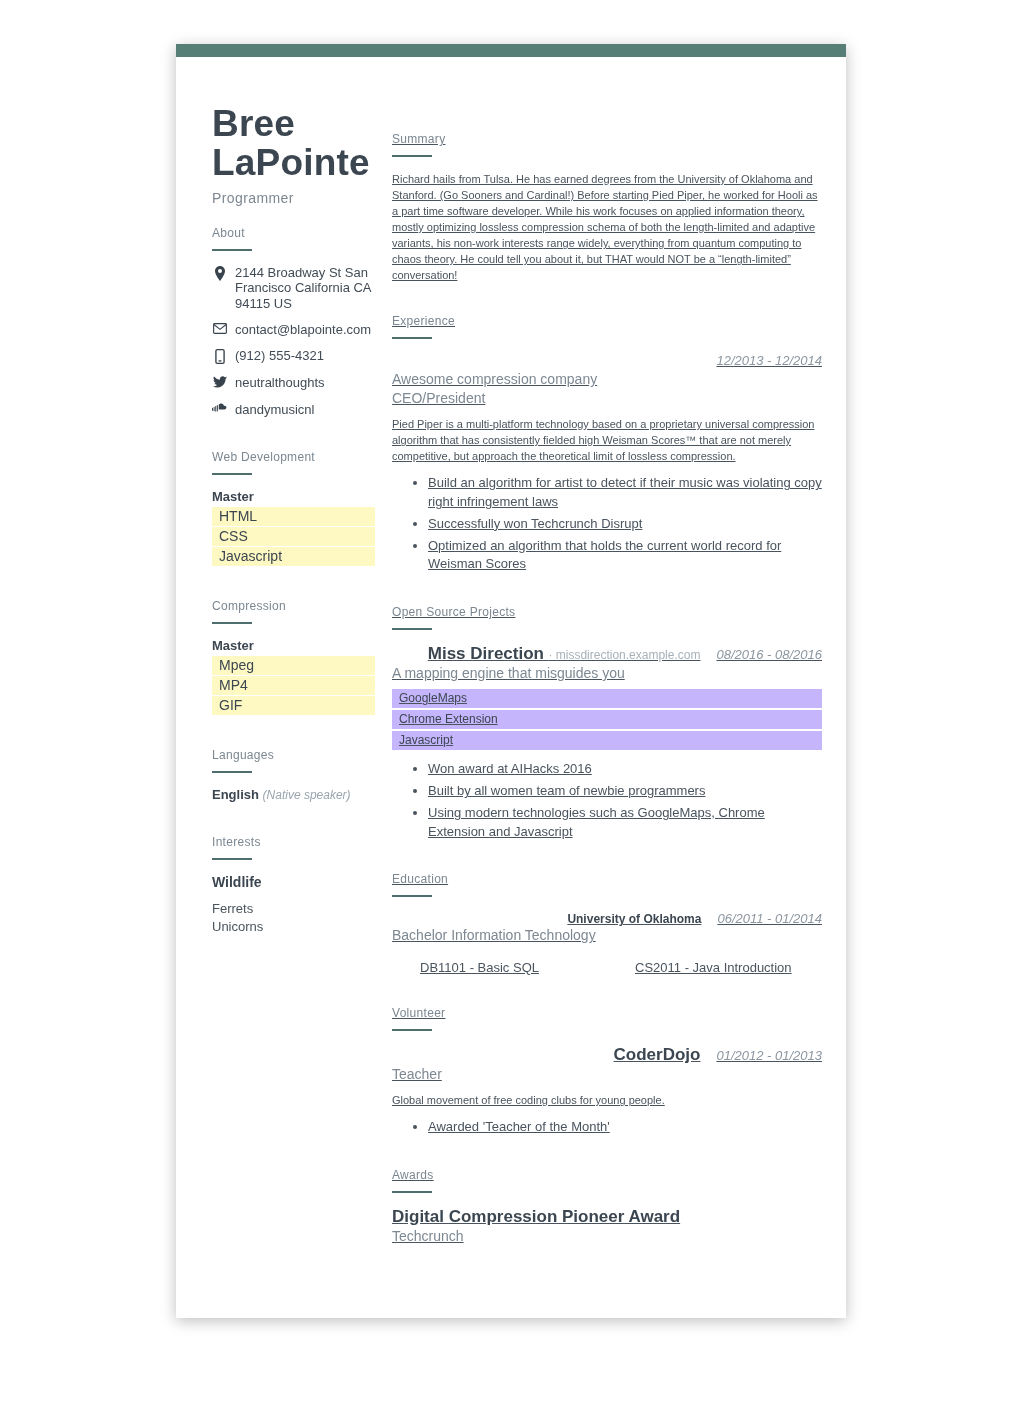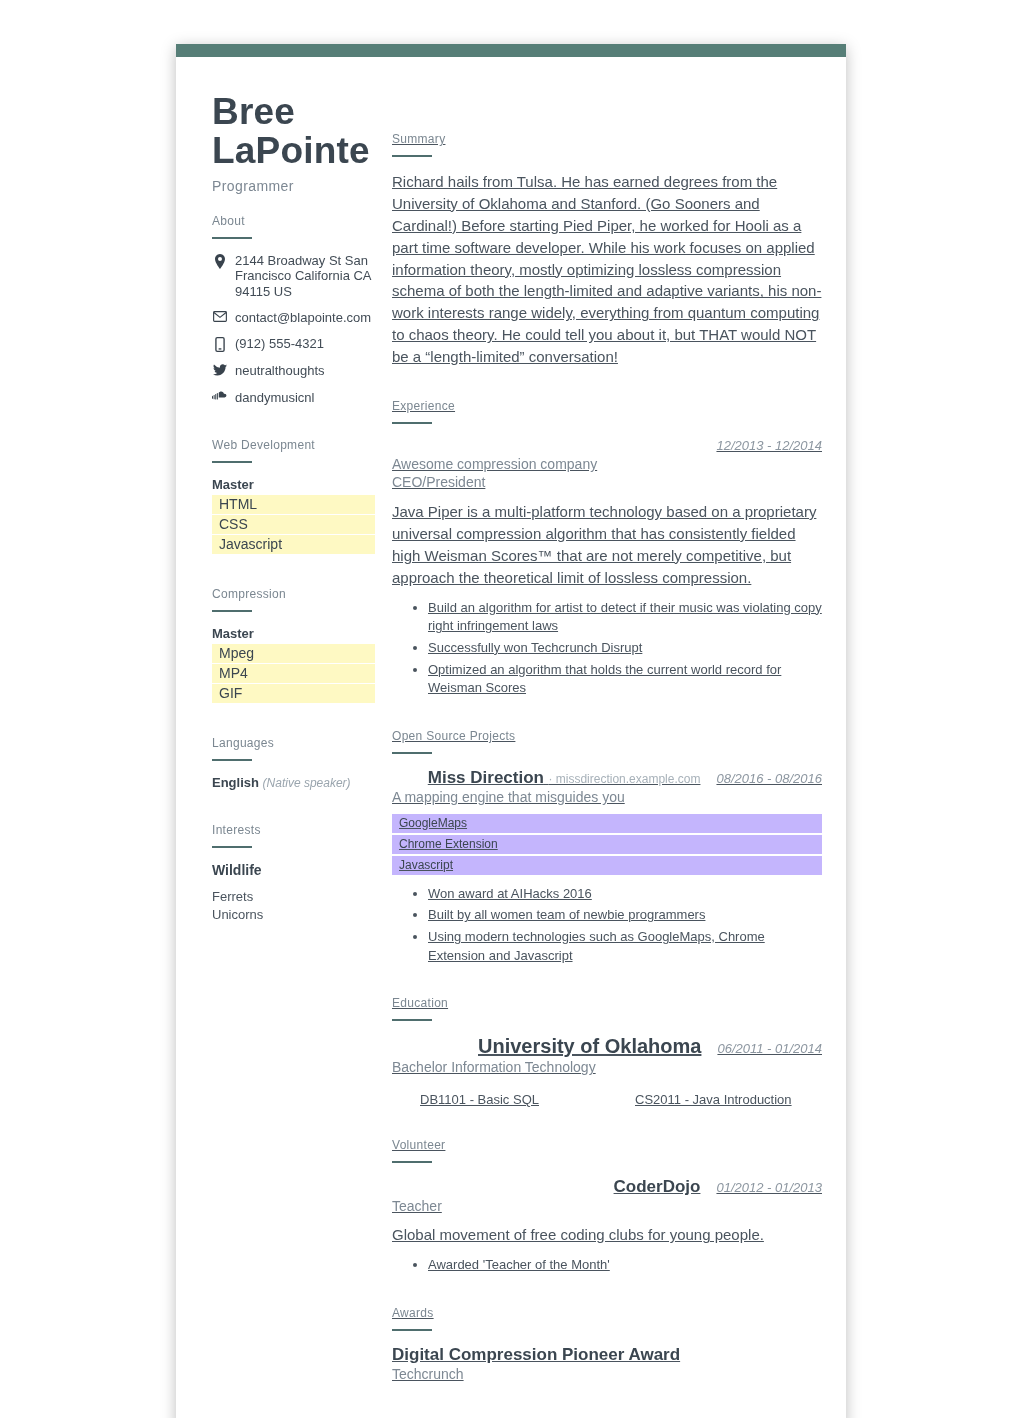--- a/index.html
+++ b/index.html
@@ -5,21 +5,21 @@
   * { margin:0; padding:0; box-sizing:border-box; }
   html,body { width:1024px; height:1418px; background:#ffffff; }
   body { font-family:"Liberation Sans", sans-serif; position:relative; color:#4a545e; }
 
   .page { position:absolute; left:176px; top:44px; width:670px; min-height:1274px;
           background:#ffffff; box-shadow:0 3px 14px rgba(0,0,0,.26); }
   .topbar { height:13px; background:#567e77; }
   .content { display:flex; padding:0 24px 46px 36px; }
 
   
-  .sidebar { width:163px; flex:none; }
+  .sidebar { width:163px; flex:none;margin-top:12px; }
   .main { flex:1; margin-left:17px; padding-top:75px; min-width:0;text-decoration:underline; }
 
   .hdr { height:157px; }
   .name { padding-top:36px; font-size:37px; line-height:1.05; font-weight:800;
           color:#3b4650; letter-spacing:.2px; }
   .name span { display:block; }
   .job-title { margin-top:7px; font-size:14px; color:#7d8893; letter-spacing:.4px; }
 
   .sec-head { margin-bottom:14px; }
   .sec-title { font-size:12px; font-weight:400; color:#7b8791; letter-spacing:.3px; }
@@ -41,29 +41,29 @@
                margin-bottom:1px; }
 
   .lang-line { font-size:13px; color:#3b4650; }
   .lang-name { font-weight:700; }
   .lang-level { font-style:italic; font-size:12px; color:#9aa5ae; }
 
   .interest-featured { font-size:14px; font-weight:700; color:#3b4650; margin-bottom:10px; }
   .interest-item { font-size:13px; color:#4a545e; line-height:1.35; }
 
   
-  .body-text { font-size:15px; line-height:1.46; color:#4a545e; }
+  .body-text { font-size:11px; line-height:1.46; color:#4a545e; }
   .date { font-style:italic; font-size:13px; color:#8c96a0; white-space:nowrap; }
 
   .entry-daterow { display:flex; justify-content:flex-end; margin-bottom:2px; }
   .muted-line { font-size:14px; color:#7d8893; line-height:1.32; }
 
   .entry-titlerow { display:flex; justify-content:flex-end; align-items:baseline;gap:16px; }
   .entry-title { font-size:17px; font-weight:700; color:#3b4650; }
-  .entry-title-sm { font-size:20px; font-weight:700; color:#3b4650; }
+  .entry-title-sm { font-size:12px; font-weight:700; color:#3b4650; }
   .entry-url { font-size:12px; color:#a7b1b9; font-weight:400; }
 
   .entry p.body-text { margin-top:9px; }
   ul.highlights { margin-top:10px; padding-left:36px; }
   ul.highlights li { font-size:13px; color:#4a545e; line-height:1.44; margin-bottom:3px; }
 
   .tags { margin-top:7px; }
   .tag-row { background:#c4b5fd; font-size:12px; color:#3b4650; padding:2px 7px 3px 7px;
              margin-bottom:2px; }
 
@@ -198,21 +198,21 @@
         <div class="sec-head">
           <div class="sec-title">Experience</div>
           <span class="sec-underline"></span>
         </div>
         <div class="entry">
           <div class="entry-daterow">
             <span class="date">12/2013 - 12/2014</span>
           </div>
           <div class="muted-line">Awesome compression company</div>
           <div class="muted-line">CEO/President</div>
-          <p class="body-text">Java Piper is a multi-platform technology based on a proprietary universal compression algorithm that has consistently fielded high Weisman Scores™ that are not merely competitive, but approach the theoretical limit of lossless compression.</p>
+          <p class="body-text">Pied Piper is a multi-platform technology based on a proprietary universal compression algorithm that has consistently fielded high Weisman Scores™ that are not merely competitive, but approach the theoretical limit of lossless compression.</p>
           <ul class="highlights">
             <li>Build an algorithm for artist to detect if their music was violating copy right infringement laws</li>
             <li>Successfully won Techcrunch Disrupt</li>
             <li>Optimized an algorithm that holds the current world record for Weisman Scores</li>
           </ul>
         </div>
       </section>
 
       <section class="m-section">
         <div class="sec-head">

